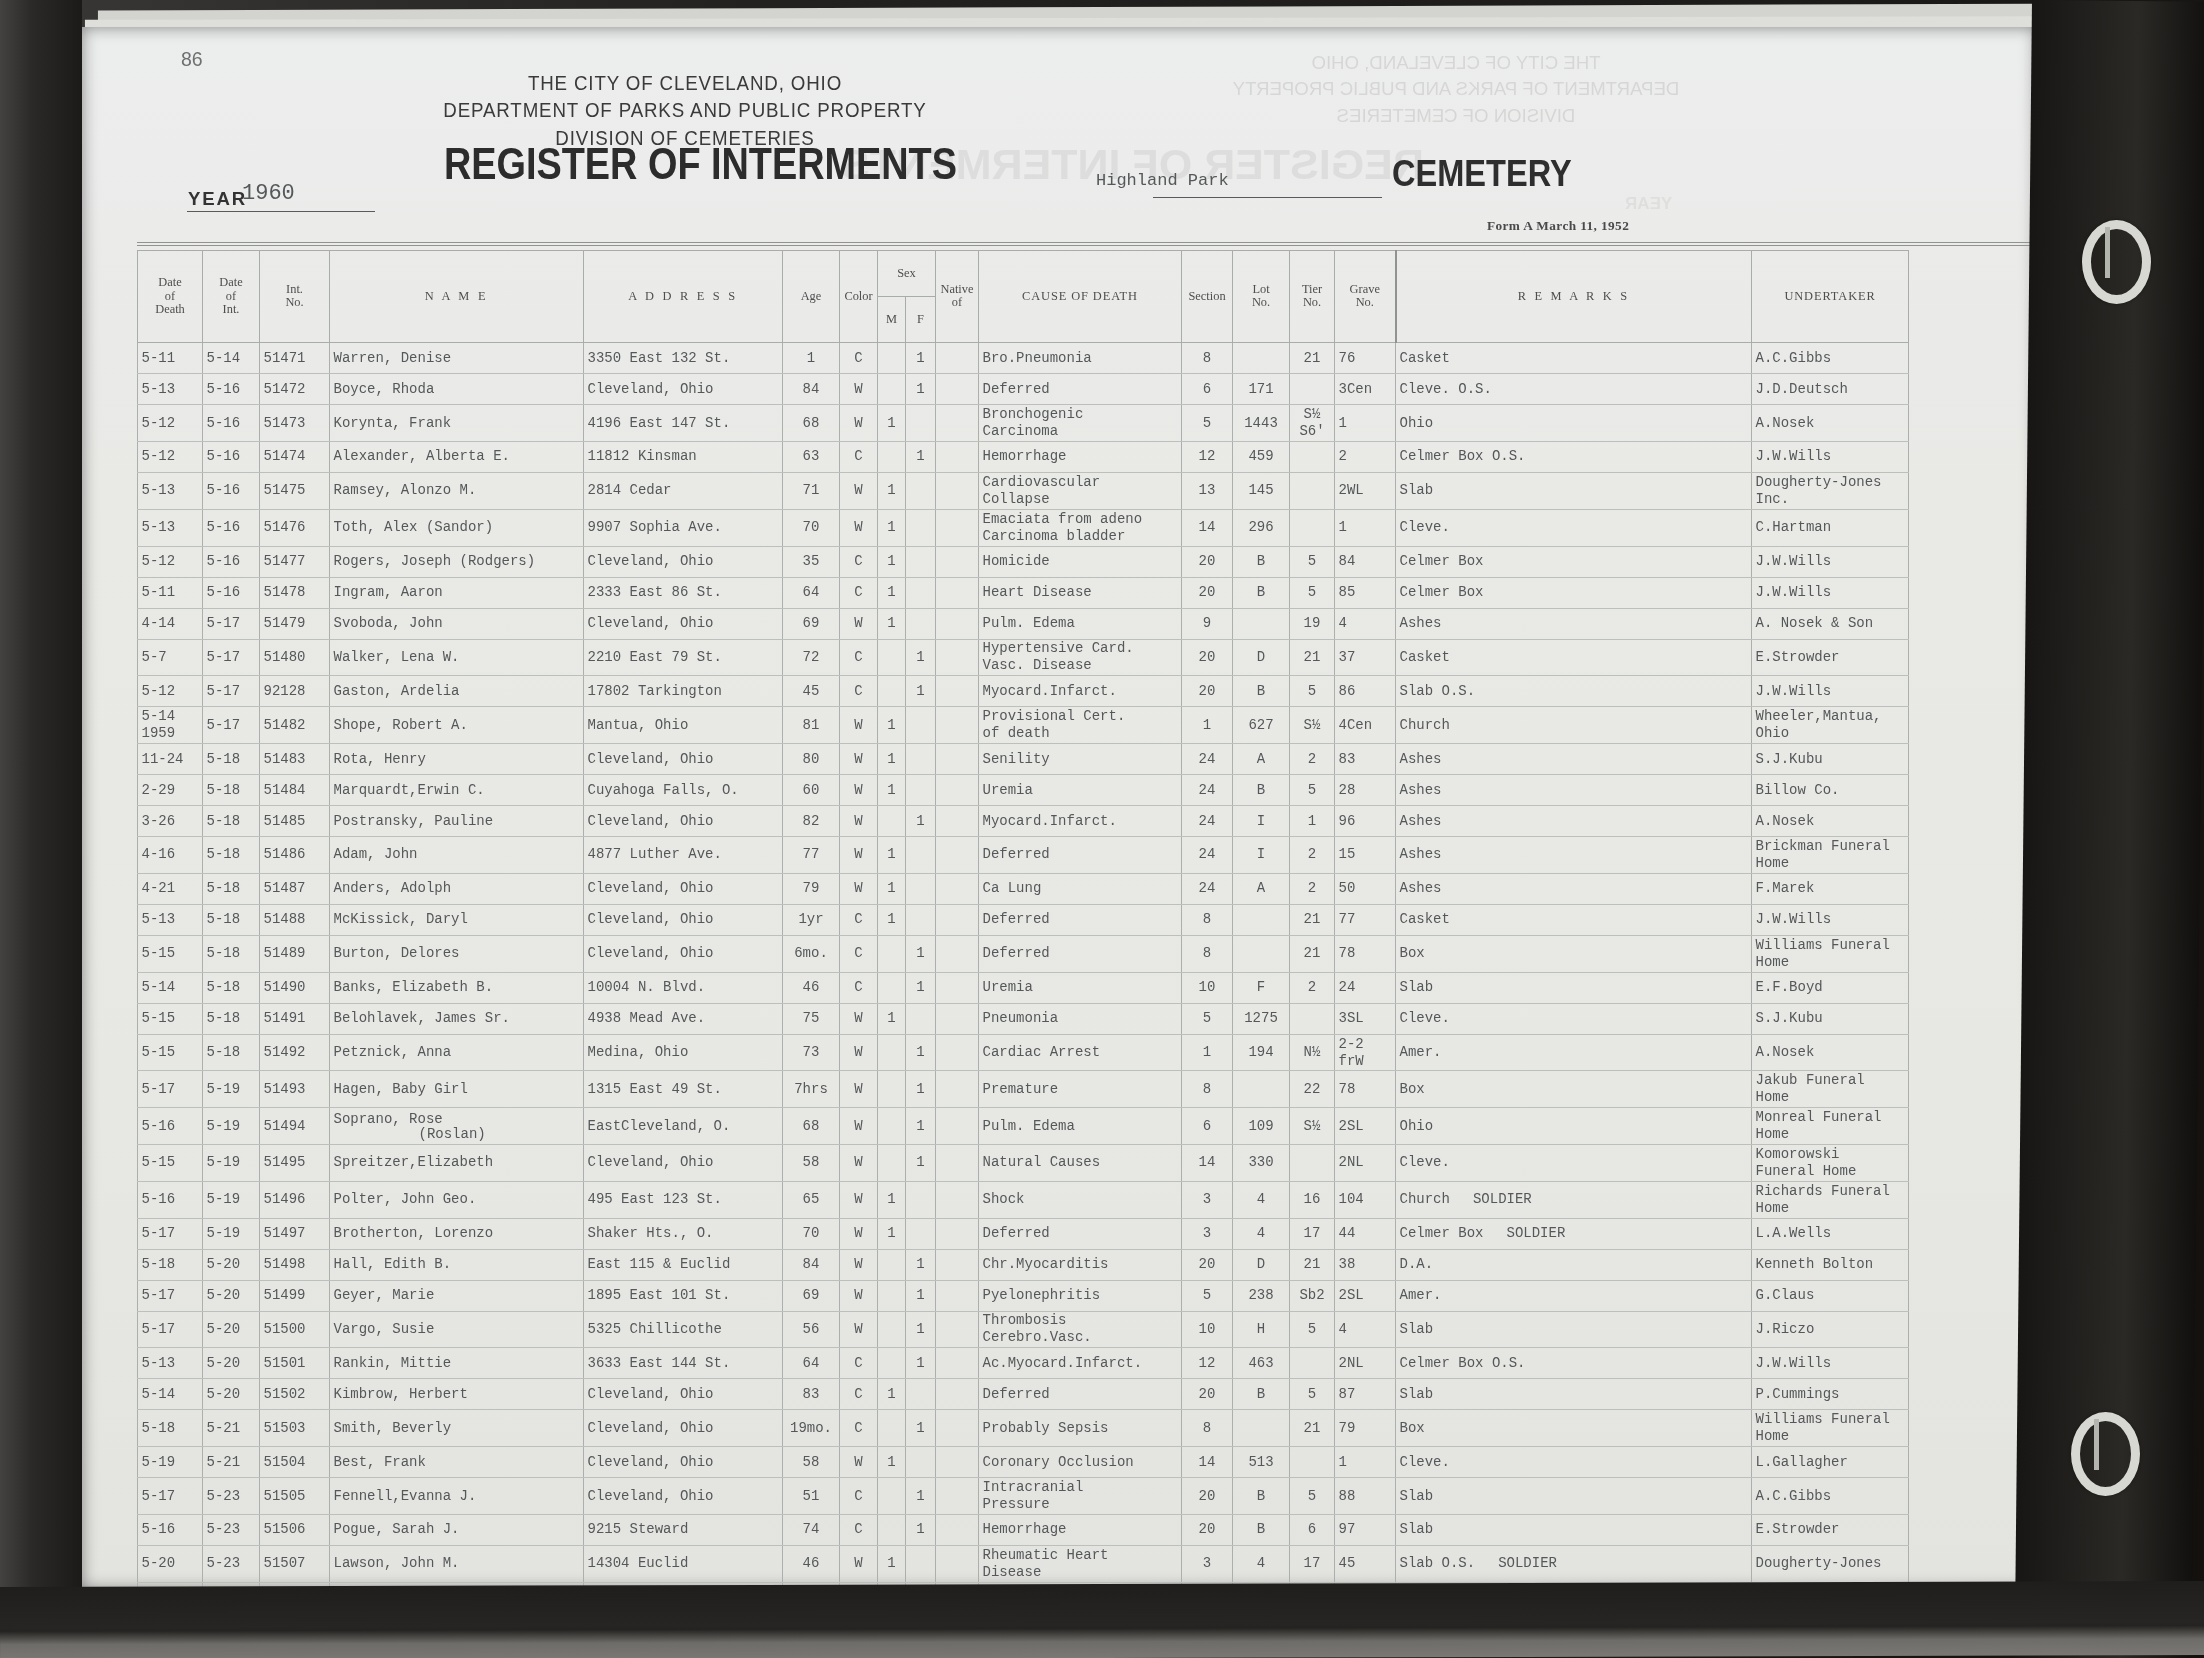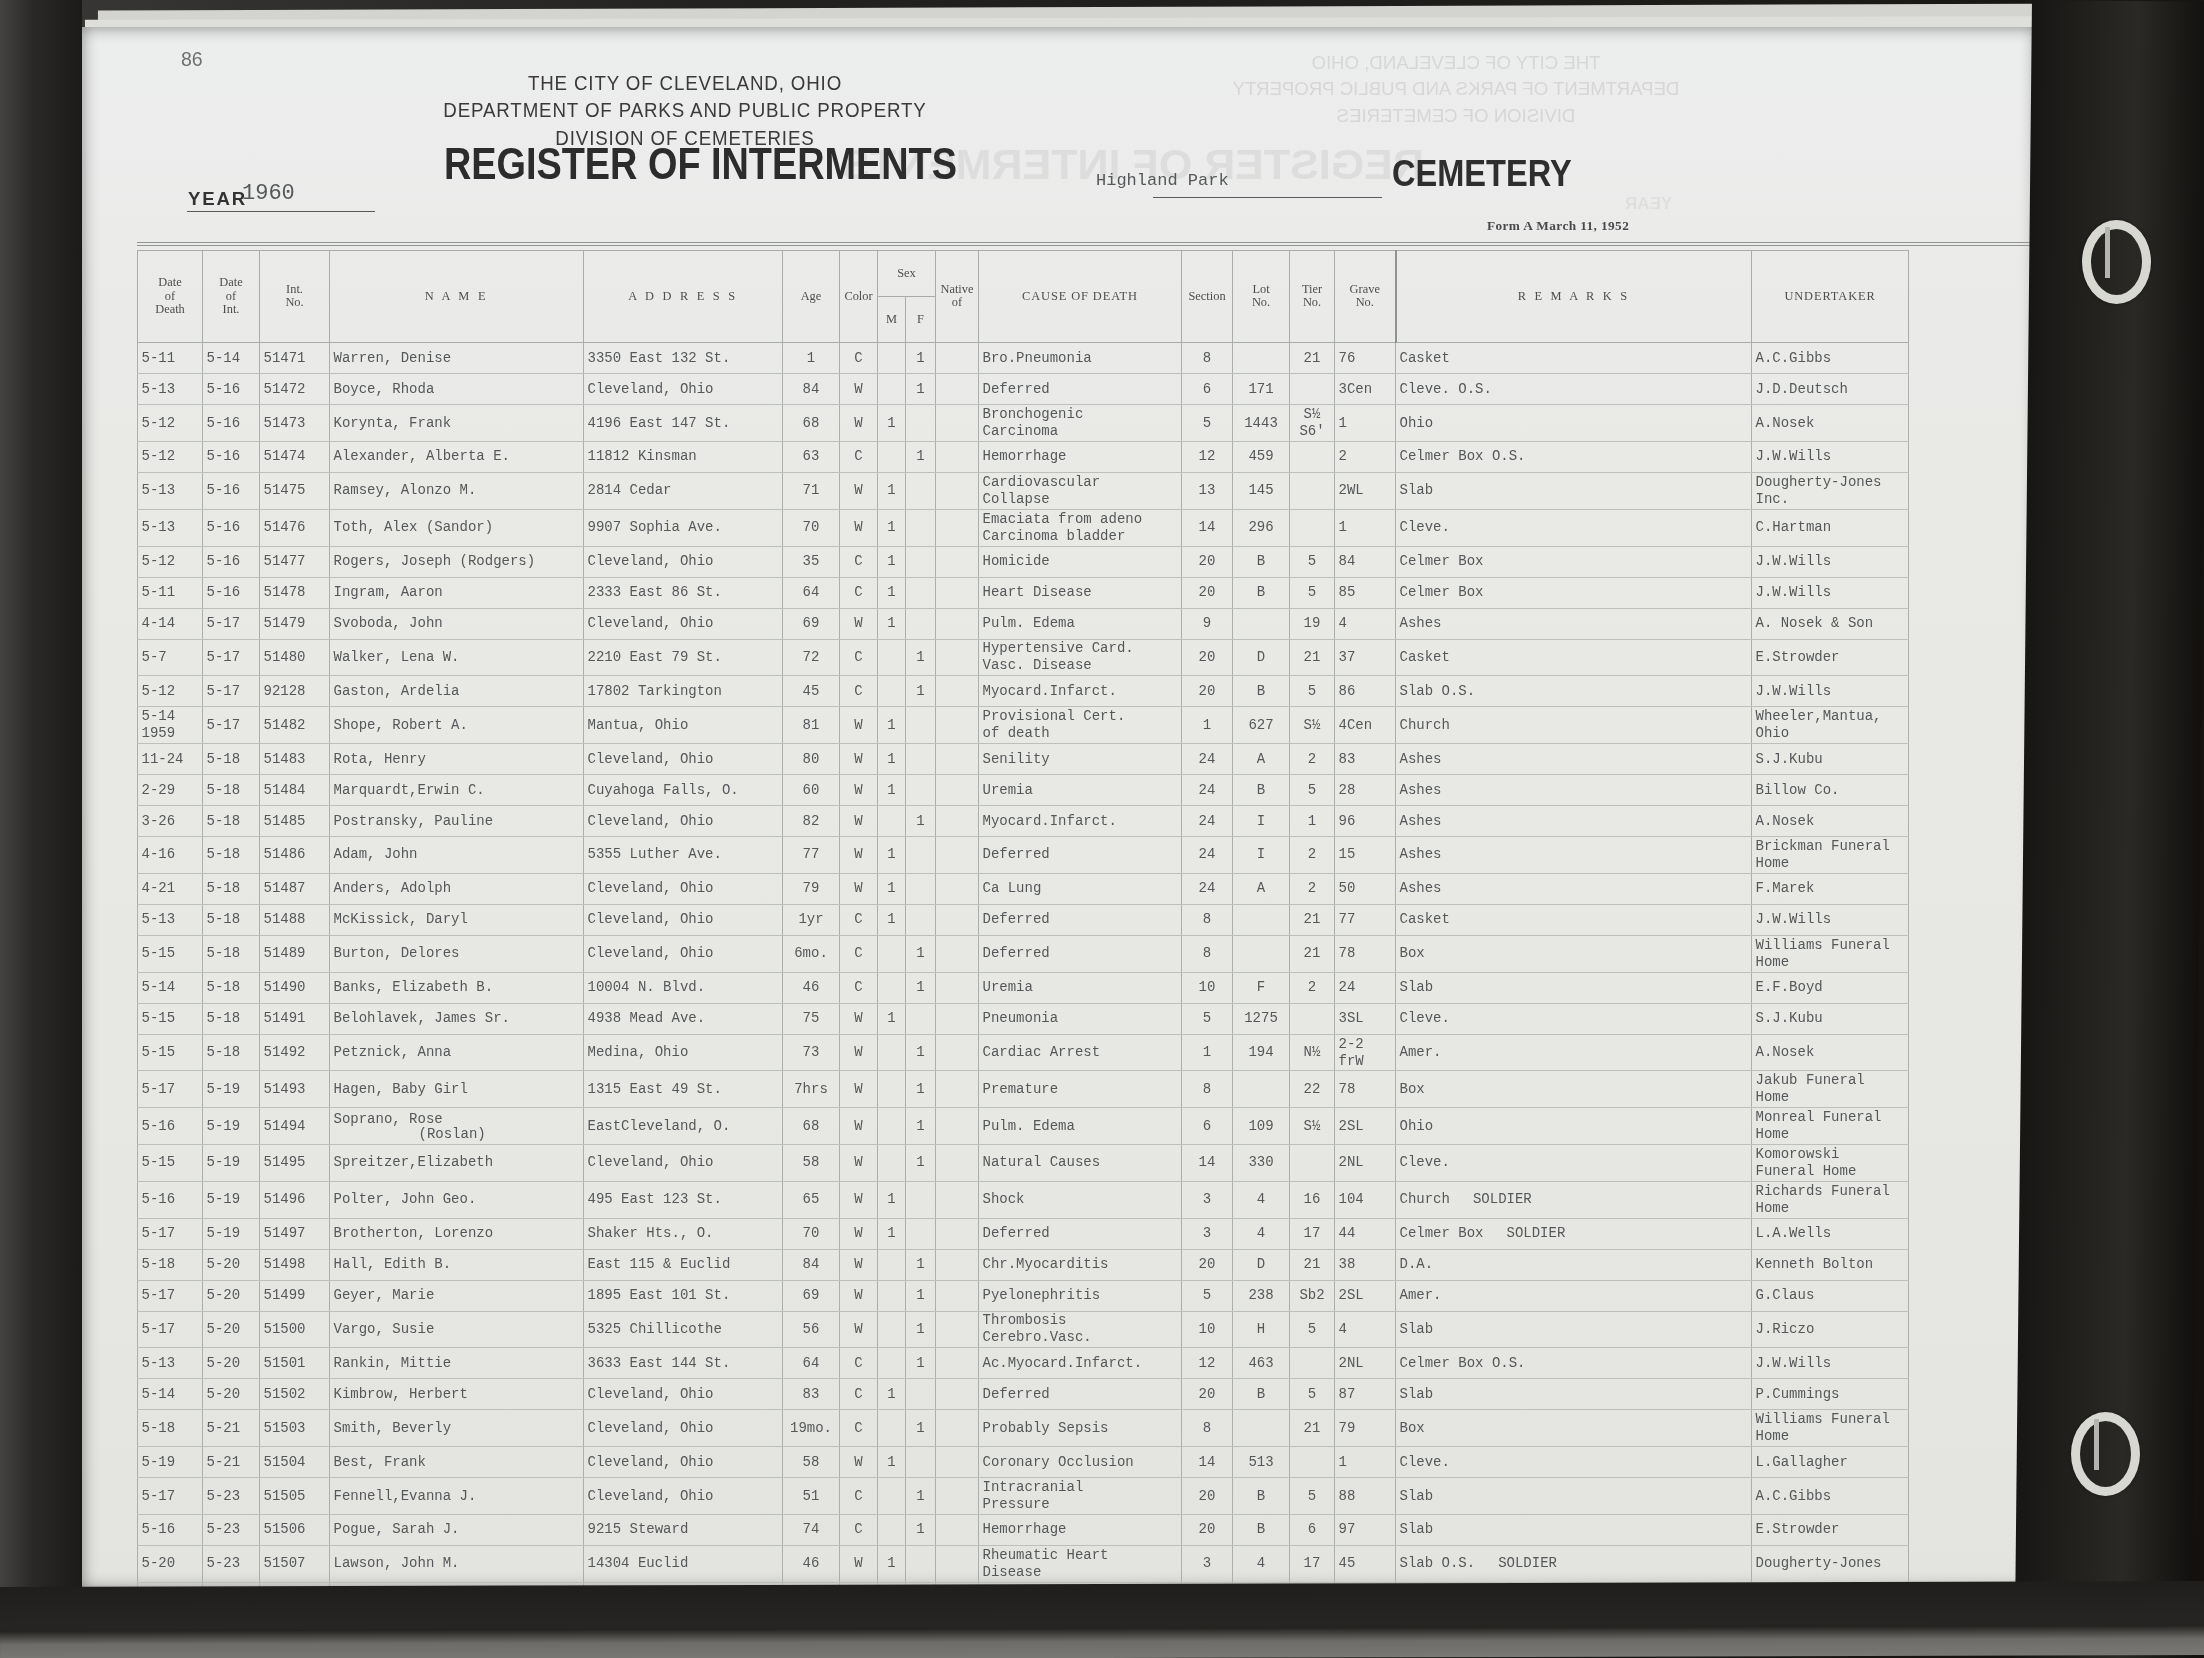--- a/index.html
+++ b/index.html
@@ -476,21 +476,21 @@
     <td class="c-grave">96</td>
     <td class="c-rem"><span>Ashes</span><span class="rem2"></span></td>
     <td class="c-und">A.Nosek</td>
   </tr>
 
   <tr>
     <td class="c-dod">4-16</td>
     <td class="c-doi">5-18</td>
     <td class="c-no">51486</td>
     <td class="c-name"><span>Adam, John</span><span class="name2"></span></td>
-    <td class="c-addr">5355 Luther Ave.</td>
+    <td class="c-addr">4877 Luther Ave.</td>
     <td class="c-age">77</td>
     <td class="c-color">W</td>
     <td class="c-m">1</td>
     <td class="c-f"></td>
     <td class="c-native"></td>
     <td class="c-cause">Deferred</td>
     <td class="c-sec">24</td>
     <td class="c-lot">I</td>
     <td class="c-tier">2</td>
     <td class="c-grave">15</td>

